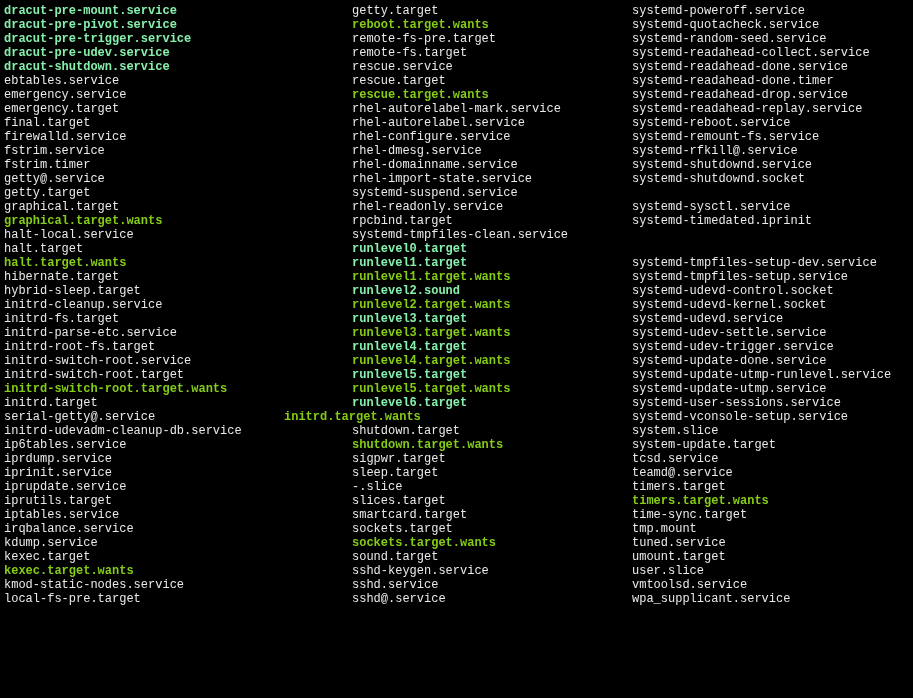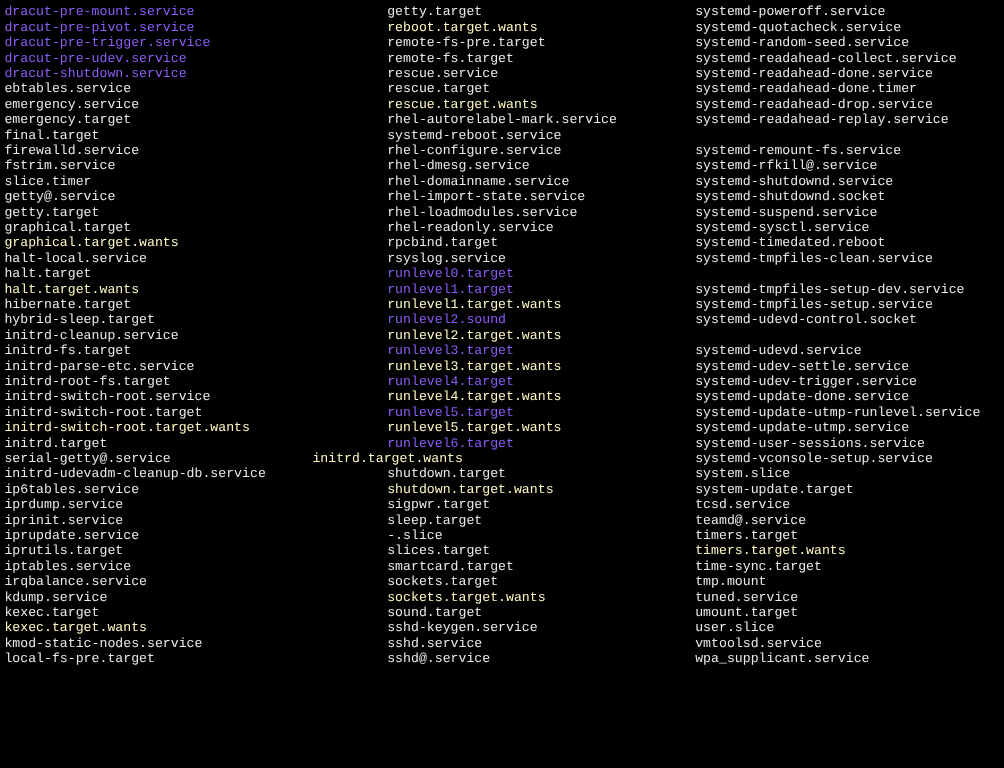--- a/index.html
+++ b/index.html
@@ -11,22 +11,22 @@
     font-size:12px;
     line-height:14px;
     white-space:nowrap;
     overflow:hidden;
   }
   .row{display:flex}
   .col{display:inline-block}
   .col.c1{width:348px}
   .col.c2{width:280px}
   .col.c3{}
-  .cyan{color:#8b5cf6;font-weight:normal}
-  .blue{color:#fef9c3;font-weight:normal}
+  .cyan{color:#86efac;font-weight:bold}
+  .blue{color:#84cc16;font-weight:bold}
   .white{color:#eaeaea}
 </style>
 </head>
 <body>
 
 <div id="terminal">
     <div class="row">
       <span class="col c1 cyan">dracut-pre-mount.service</span>
       <span class="col c2 white">getty.target</span>
       <span class="col c3 white">systemd-poweroff.service</span>
@@ -61,60 +61,59 @@
       <span class="col c2 blue">rescue.target.wants</span>
       <span class="col c3 white">systemd-readahead-drop.service</span>
     </div>
     <div class="row">
       <span class="col c1 white">emergency.target</span>
       <span class="col c2 white">rhel-autorelabel-mark.service</span>
       <span class="col c3 white">systemd-readahead-replay.service</span>
     </div>
     <div class="row">
       <span class="col c1 white">final.target</span>
+      <span class="col c2 white">rhel-autorelabel.service</span>
       <span class="col c3 white">systemd-reboot.service</span>
     </div>
     <div class="row">
       <span class="col c1 white">firewalld.service</span>
       <span class="col c2 white">rhel-configure.service</span>
       <span class="col c3 white">systemd-remount-fs.service</span>
     </div>
     <div class="row">
       <span class="col c1 white">fstrim.service</span>
       <span class="col c2 white">rhel-dmesg.service</span>
       <span class="col c3 white">systemd-rfkill@.service</span>
     </div>
     <div class="row">
-      <span class="col c1 white">slice.timer</span>
+      <span class="col c1 white">fstrim.timer</span>
       <span class="col c2 white">rhel-domainname.service</span>
       <span class="col c3 white">systemd-shutdownd.service</span>
     </div>
     <div class="row">
       <span class="col c1 white">getty@.service</span>
       <span class="col c2 white">rhel-import-state.service</span>
       <span class="col c3 white">systemd-shutdownd.socket</span>
     </div>
     <div class="row">
       <span class="col c1 white">getty.target</span>
-      <span class="col c2 white">rhel-loadmodules.service</span>
       <span class="col c3 white">systemd-suspend.service</span>
     </div>
     <div class="row">
       <span class="col c1 white">graphical.target</span>
       <span class="col c2 white">rhel-readonly.service</span>
       <span class="col c3 white">systemd-sysctl.service</span>
     </div>
     <div class="row">
       <span class="col c1 blue">graphical.target.wants</span>
       <span class="col c2 white">rpcbind.target</span>
-      <span class="col c3 white">systemd-timedated.reboot</span>
+      <span class="col c3 white">systemd-timedated.iprinit</span>
     </div>
     <div class="row">
       <span class="col c1 white">halt-local.service</span>
-      <span class="col c2 white">rsyslog.service</span>
       <span class="col c3 white">systemd-tmpfiles-clean.service</span>
     </div>
     <div class="row">
       <span class="col c1 white">halt.target</span>
       <span class="col c2 cyan">runlevel0.target</span>
     </div>
     <div class="row">
       <span class="col c1 blue">halt.target.wants</span>
       <span class="col c2 cyan">runlevel1.target</span>
       <span class="col c3 white">systemd-tmpfiles-setup-dev.service</span>
@@ -125,20 +124,21 @@
       <span class="col c3 white">systemd-tmpfiles-setup.service</span>
     </div>
     <div class="row">
       <span class="col c1 white">hybrid-sleep.target</span>
       <span class="col c2 cyan">runlevel2.sound</span>
       <span class="col c3 white">systemd-udevd-control.socket</span>
     </div>
     <div class="row">
       <span class="col c1 white">initrd-cleanup.service</span>
       <span class="col c2 blue">runlevel2.target.wants</span>
+      <span class="col c3 white">systemd-udevd-kernel.socket</span>
     </div>
     <div class="row">
       <span class="col c1 white">initrd-fs.target</span>
       <span class="col c2 cyan">runlevel3.target</span>
       <span class="col c3 white">systemd-udevd.service</span>
     </div>
     <div class="row">
       <span class="col c1 white">initrd-parse-etc.service</span>
       <span class="col c2 blue">runlevel3.target.wants</span>
       <span class="col c3 white">systemd-udev-settle.service</span>

